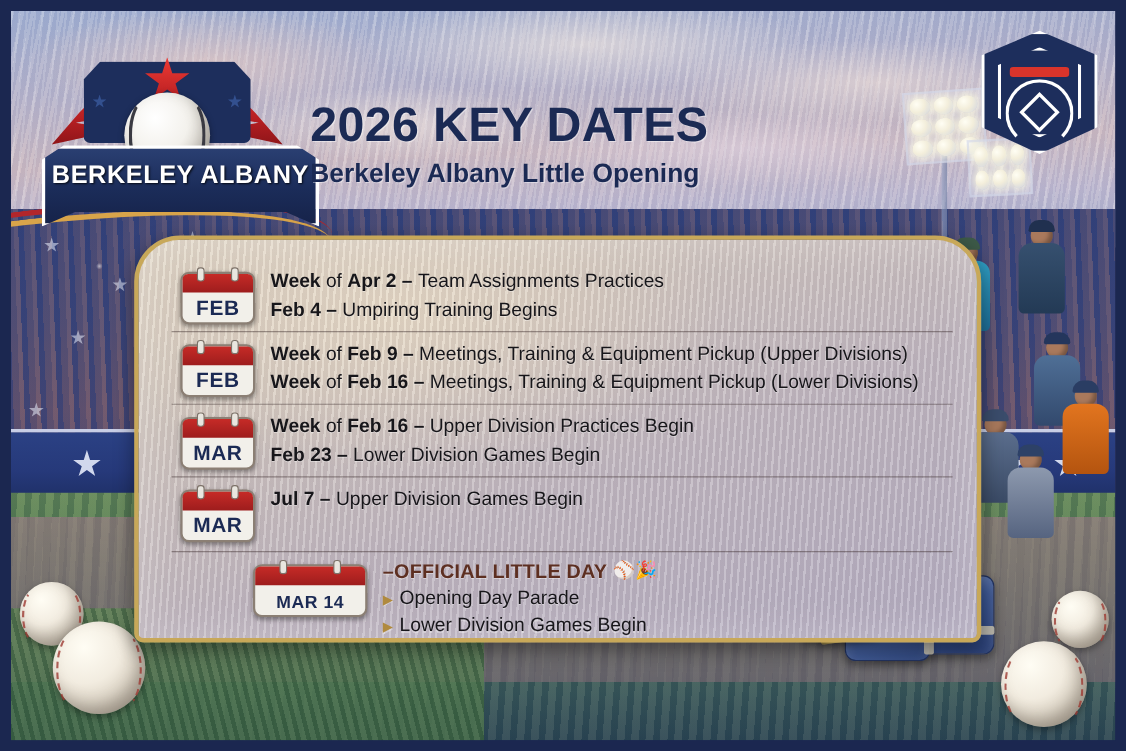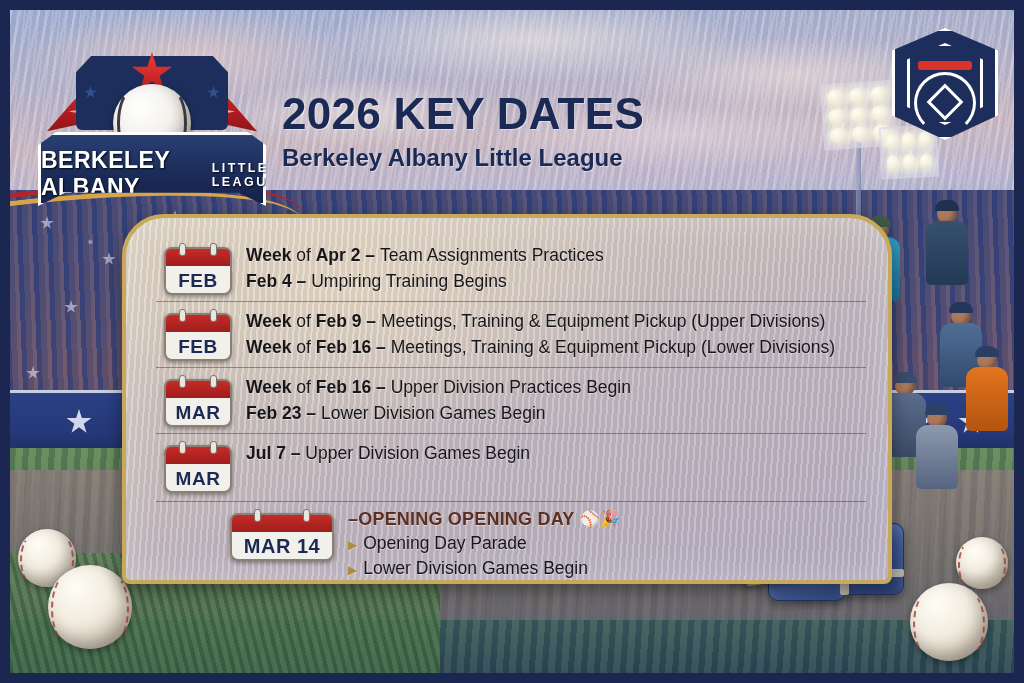--- a/index.html
+++ b/index.html
@@ -259,26 +259,26 @@
   }
   .ba-ball .seam {
     position: absolute; top: 8%; height: 84%; width: 38%;
     border: 3px solid #3a3a42; border-radius: 50%;
     border-top-color: transparent; border-bottom-color: transparent;
   }
   .ba-ball .seam.l { left: 5%; border-right: none; }
   .ba-ball .seam.r { right: 5%; border-left: none; }
   .ba-banner {
     position: absolute; left: 0; bottom: 0;
-    width: 228px; height: 74px;
+    width: 252px; height: 74px;
     background: linear-gradient(180deg, #2a3f72 0%, #1b2c59 55%, #16234a 100%);
     border: 3px solid #ffffff;
     clip-path: polygon(0% 18%, 8% 0%, 92% 0%, 100% 18%, 100% 100%, 88% 82%, 12% 82%, 0% 100%);
     z-index: 5;
-    display: flex; align-items: center; justify-content: flex-start;
+    display: flex; flex-direction: column; align-items: center; justify-content: flex-start;
     padding-top: 10px;
     gap: 42px;
   }
   .ba-banner .l1 {
     color: #ffffff; font-weight: 800; font-size: 23px; letter-spacing: .5px;
     text-shadow: 1px 1px 2px rgba(0,0,0,.8);
   }
   .ba-banner .l2 {
     color: #ffffff; font-weight: 700; font-size: 12.5px; letter-spacing: 2.4px;
     margin-top: 2px; text-shadow: 1px 1px 2px rgba(0,0,0,.8);
@@ -389,21 +389,21 @@
   }
   .cal .ring.a { left: 13px; }
   .cal .ring.b { right: 13px; }
   .cal .mon {
     position: absolute; left: 0; right: 0; bottom: 1px;
     text-align: center;
     font-size: 19px; font-weight: 800; color: #1b2a54;
     letter-spacing: .5px;
   }
   .cal.wide { width: 104px; }
-  .cal.wide .mon { font-size: 20px; }
+  .cal.wide .mon { font-size: 16px; }
   .cal.wide .ring.a { left: 22px; }
   .cal.wide .ring.b { right: 22px; }
 
   .lines { flex: 1 1 auto; padding-top: 2px; }
   .line {
     font-size: 17.5px;
     color: #17161a;
     line-height: 1.48;
     white-space: nowrap;
     text-shadow: 0 1px 0 rgba(255,255,255,.35);
@@ -569,21 +569,21 @@
 
   <div class="ll-logo">
     <div class="ll-inner"></div>
     <div class="ll-bar"></div>
     <div class="ll-arc"></div>
     <div class="ll-dia"></div>
   </div>
 
   <div class="header">
     <div class="title">2026 KEY DATES</div>
-    <div class="subtitle">Berkeley Albany Little League</div>
+    <div class="subtitle">Berkeley Albany Little Opening</div>
   </div>
 
   <div class="panel">
     <div class="panel-inner">
 
       <div class="group">
         <div class="cal">
           <div class="band"></div>
           <div class="ring a"></div>
             <div class="ring b"></div>
@@ -652,21 +652,21 @@
       <div class="group opening" style="border-top:none;">
         <div class="cal wide">
           <div class="band"></div>
           <div class="ring a"></div>
             <div class="ring b"></div>
           <div class="mon">MAR 14</div>
         </div>
         <div class="lines">
           <div class="row">
             <span class="od-title">– </span>
-            <span class="od-title">OPENING OPENING DAY</span>
+            <span class="od-title">OFFICIAL LITTLE DAY</span>
             <span class="od-emoji">⚾🎉</span>
           </div>
           <div class="bullets">
             <div class="bullet">
               <span class="tri">▶</span><span>Opening Day Parade</span>
             </div>
             <div class="bullet">
               <span class="tri">▶</span><span>Lower Division Games Begin</span>
             </div>
           </div>

